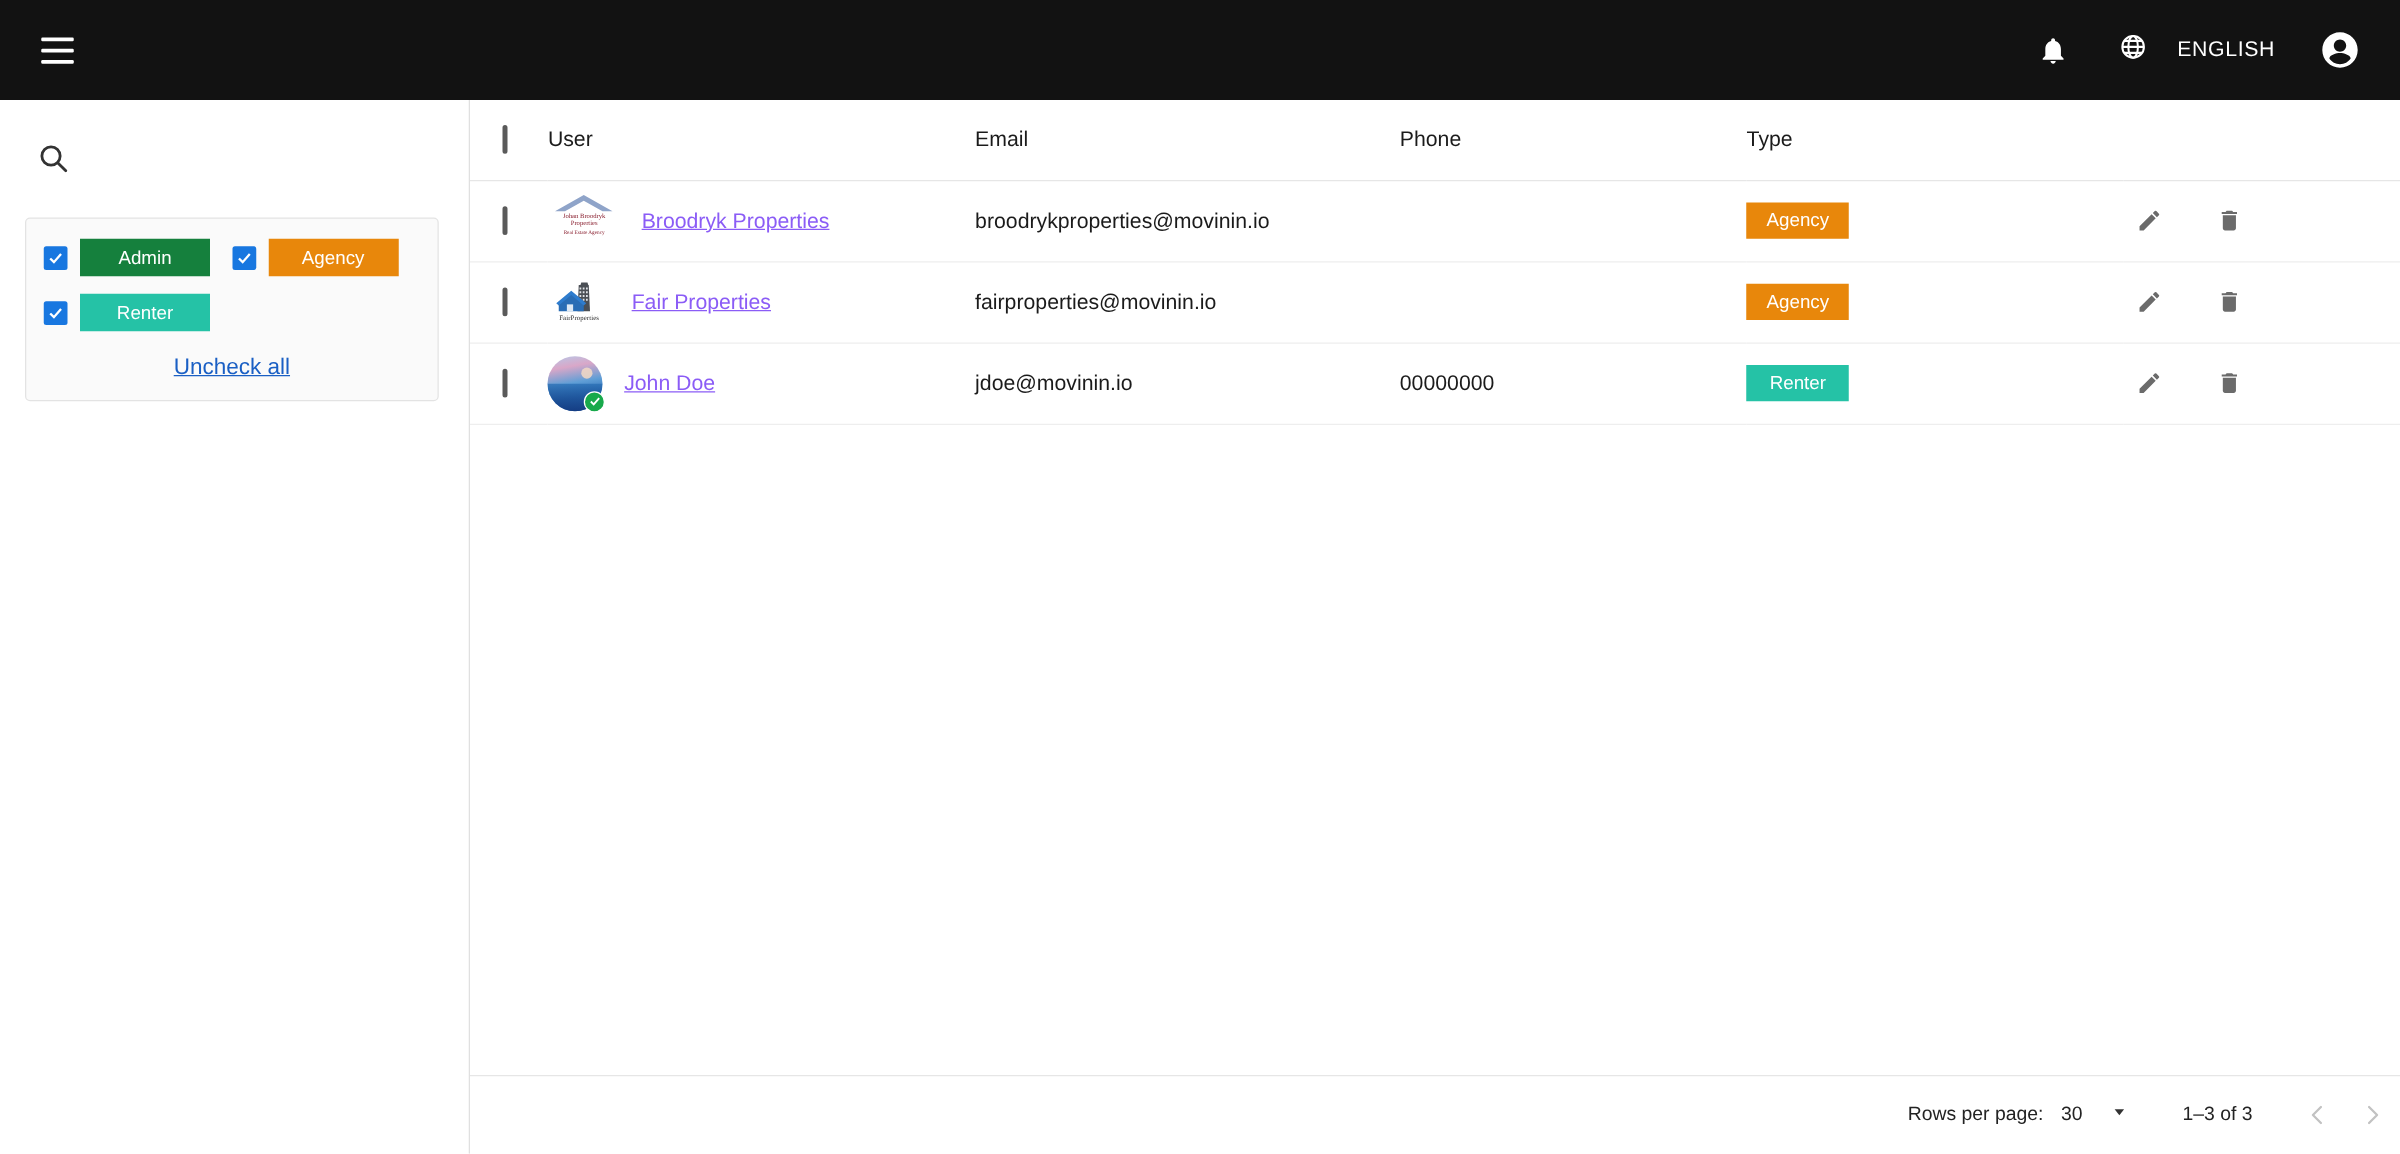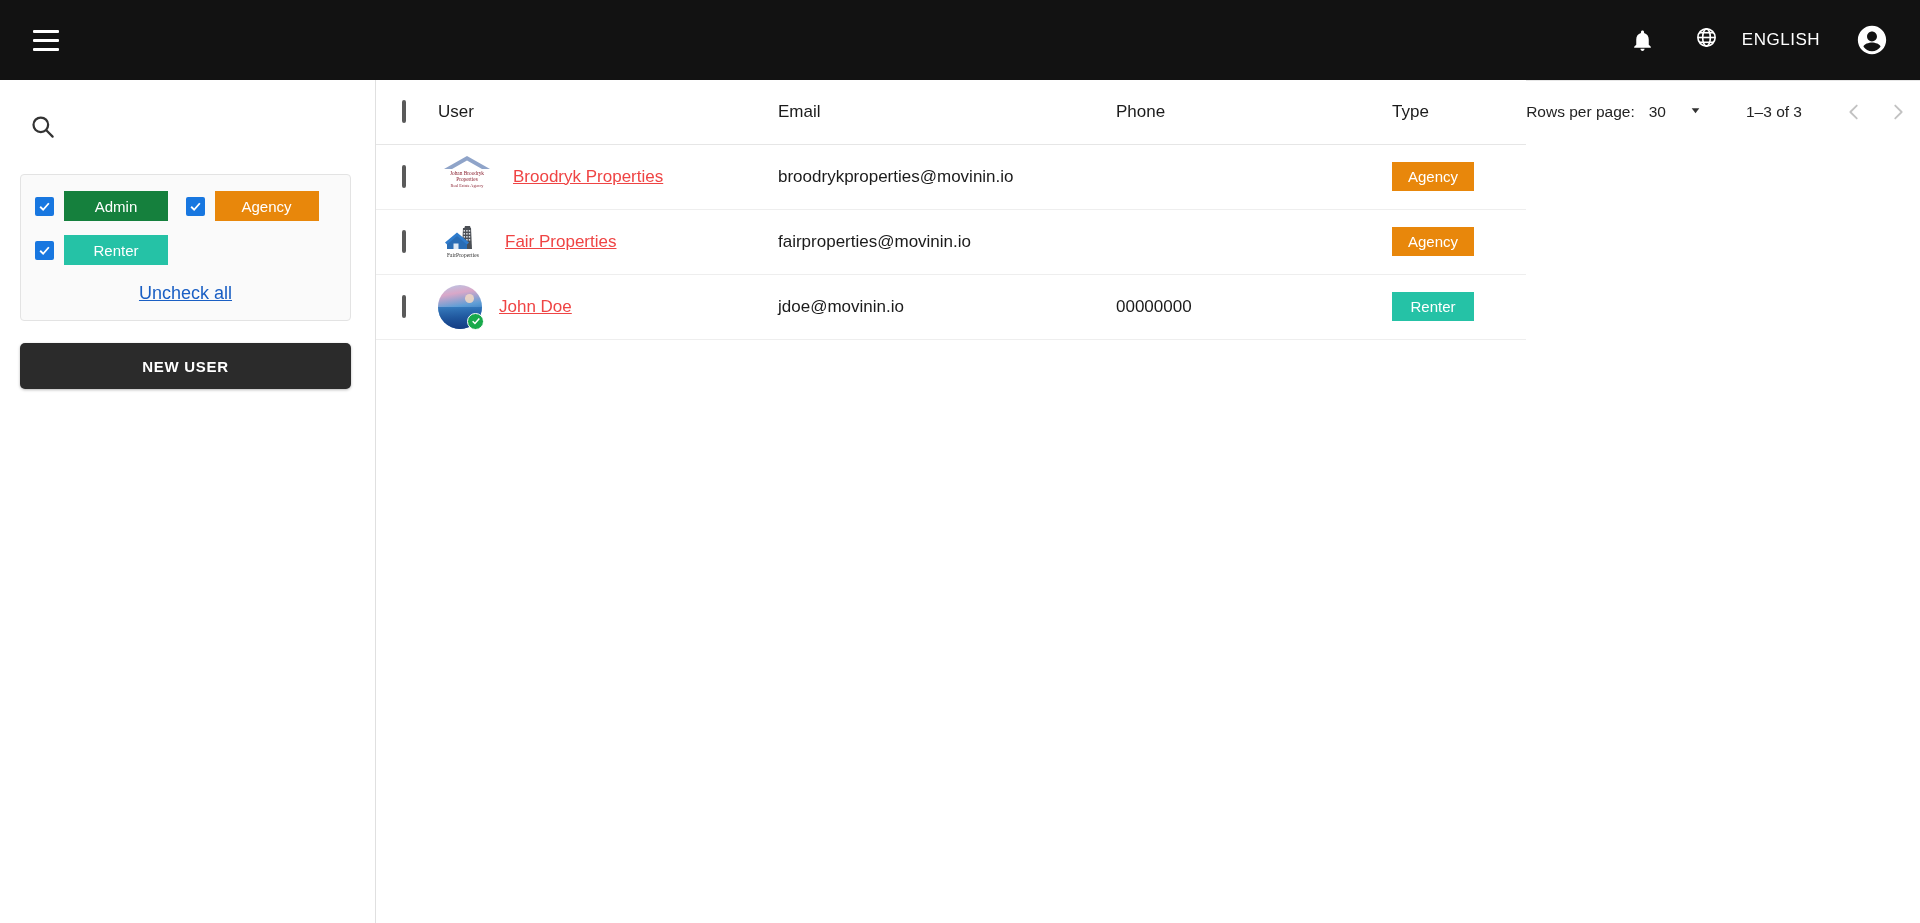--- a/index.html
+++ b/index.html
@@ -147,21 +147,21 @@
     font-weight: bold;
     letter-spacing: 0.7px;
     font-family: "Liberation Sans", sans-serif;
     cursor: pointer;
     box-shadow: 0 1px 3px rgba(0,0,0,0.28);
   }
 
   
   .main {
     flex: 1;
-    display: flex; 
+    display: flex; flex-direction: column;
     background: #ffffff;
     min-width: 0;
   }
   .table-area { flex: 1; overflow: hidden; }
 
   table.users { width: 100%; border-collapse: collapse; table-layout: fixed; }
   table.users th {
     text-align: left;
     font-weight: normal;
     font-size: 17px;
@@ -189,21 +189,21 @@
   .cbx-empty {
     width: 21px; height: 21px;
     border: 2px solid #5a5a5a;
     border-radius: 3px;
     background: #ffffff;
     cursor: pointer;
   }
 
   .user-cell { display: flex; align-items: center; gap: 17px; }
   .user-link {
-    color: #ef4444;
+    color: #8b5cf6;
     text-decoration: underline;
     font-size: 17px;
     cursor: pointer;
     white-space: nowrap;
   }
 
   .avatar-wrap { position: relative; width: 44px; height: 44px; flex-shrink: 0; }
 
   
   .logo-broodryk {
@@ -374,21 +374,20 @@
           <span class="chip chip-renter">Renter</span>
         </div>
 
       </div>
 
       <div class="uncheck-row">
         <span class="uncheck-link">Uncheck all</span>
       </div>
     </div>
 
-    <button class="new-user-btn">NEW USER</button>
   </div>
 
   <div class="main">
     <div class="table-area">
       <table class="users">
         <thead>
           <tr>
             <th class="col-cbx">
               <span class="cbx-empty"></span>
             </th>

